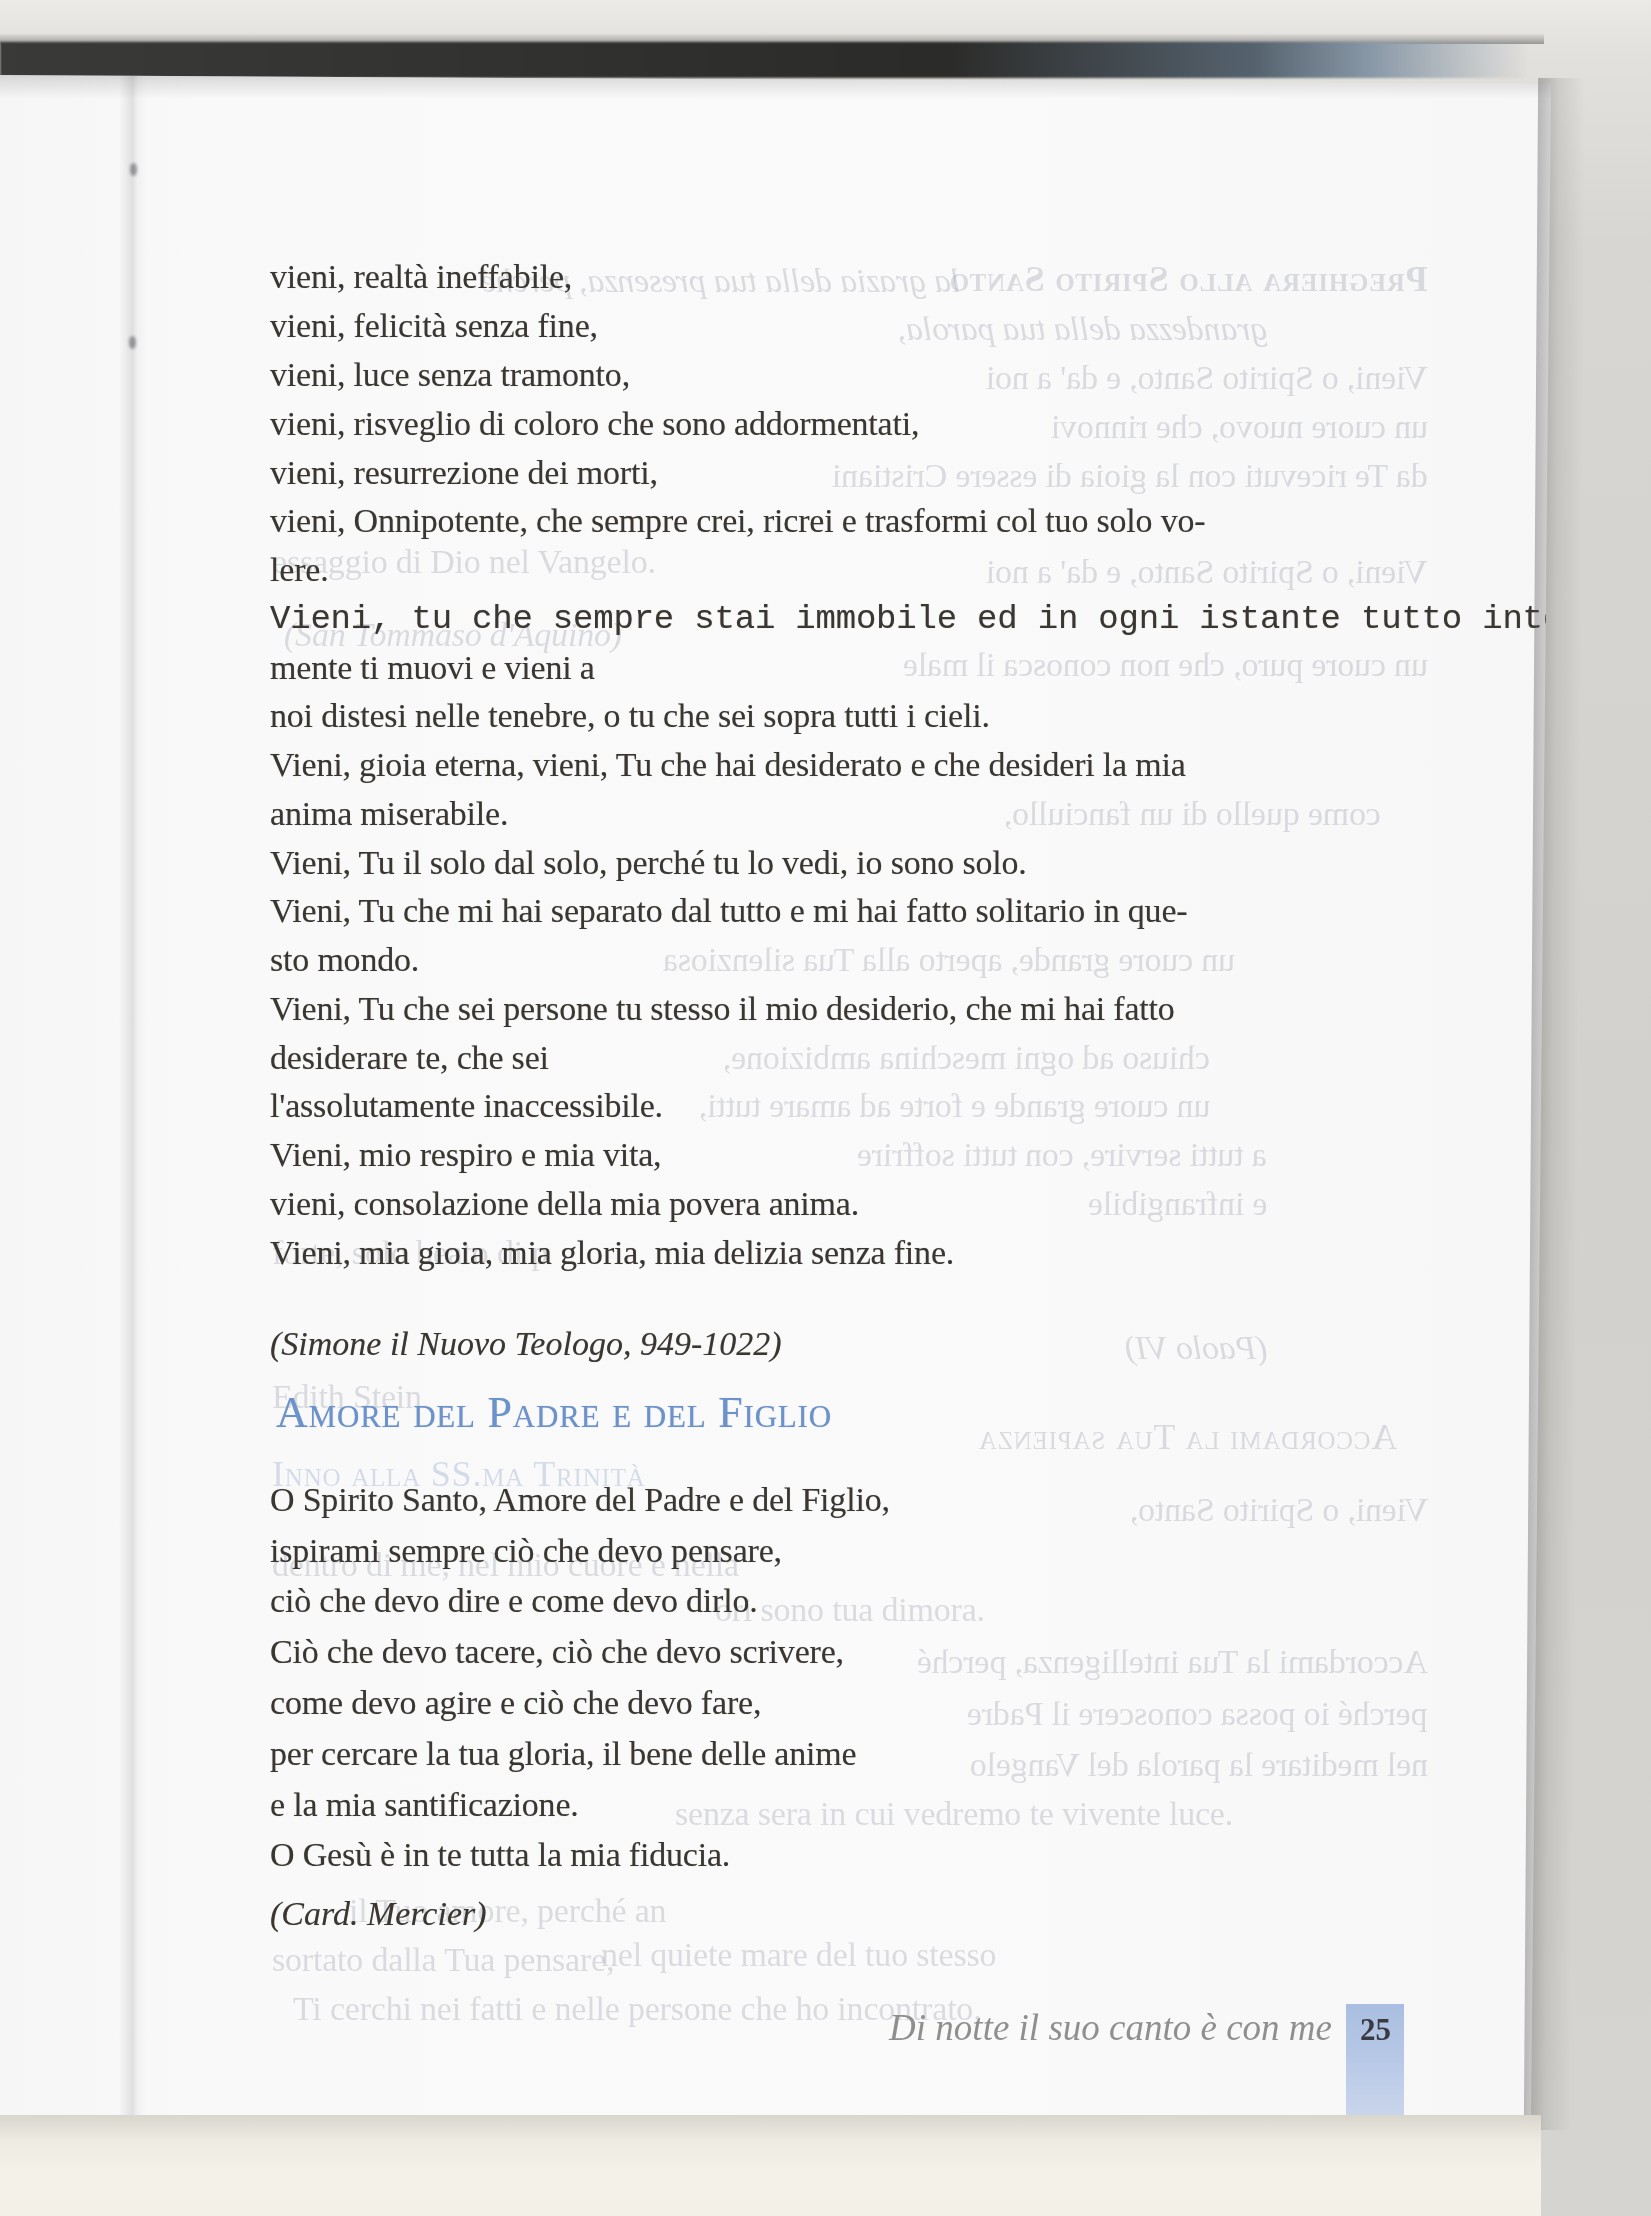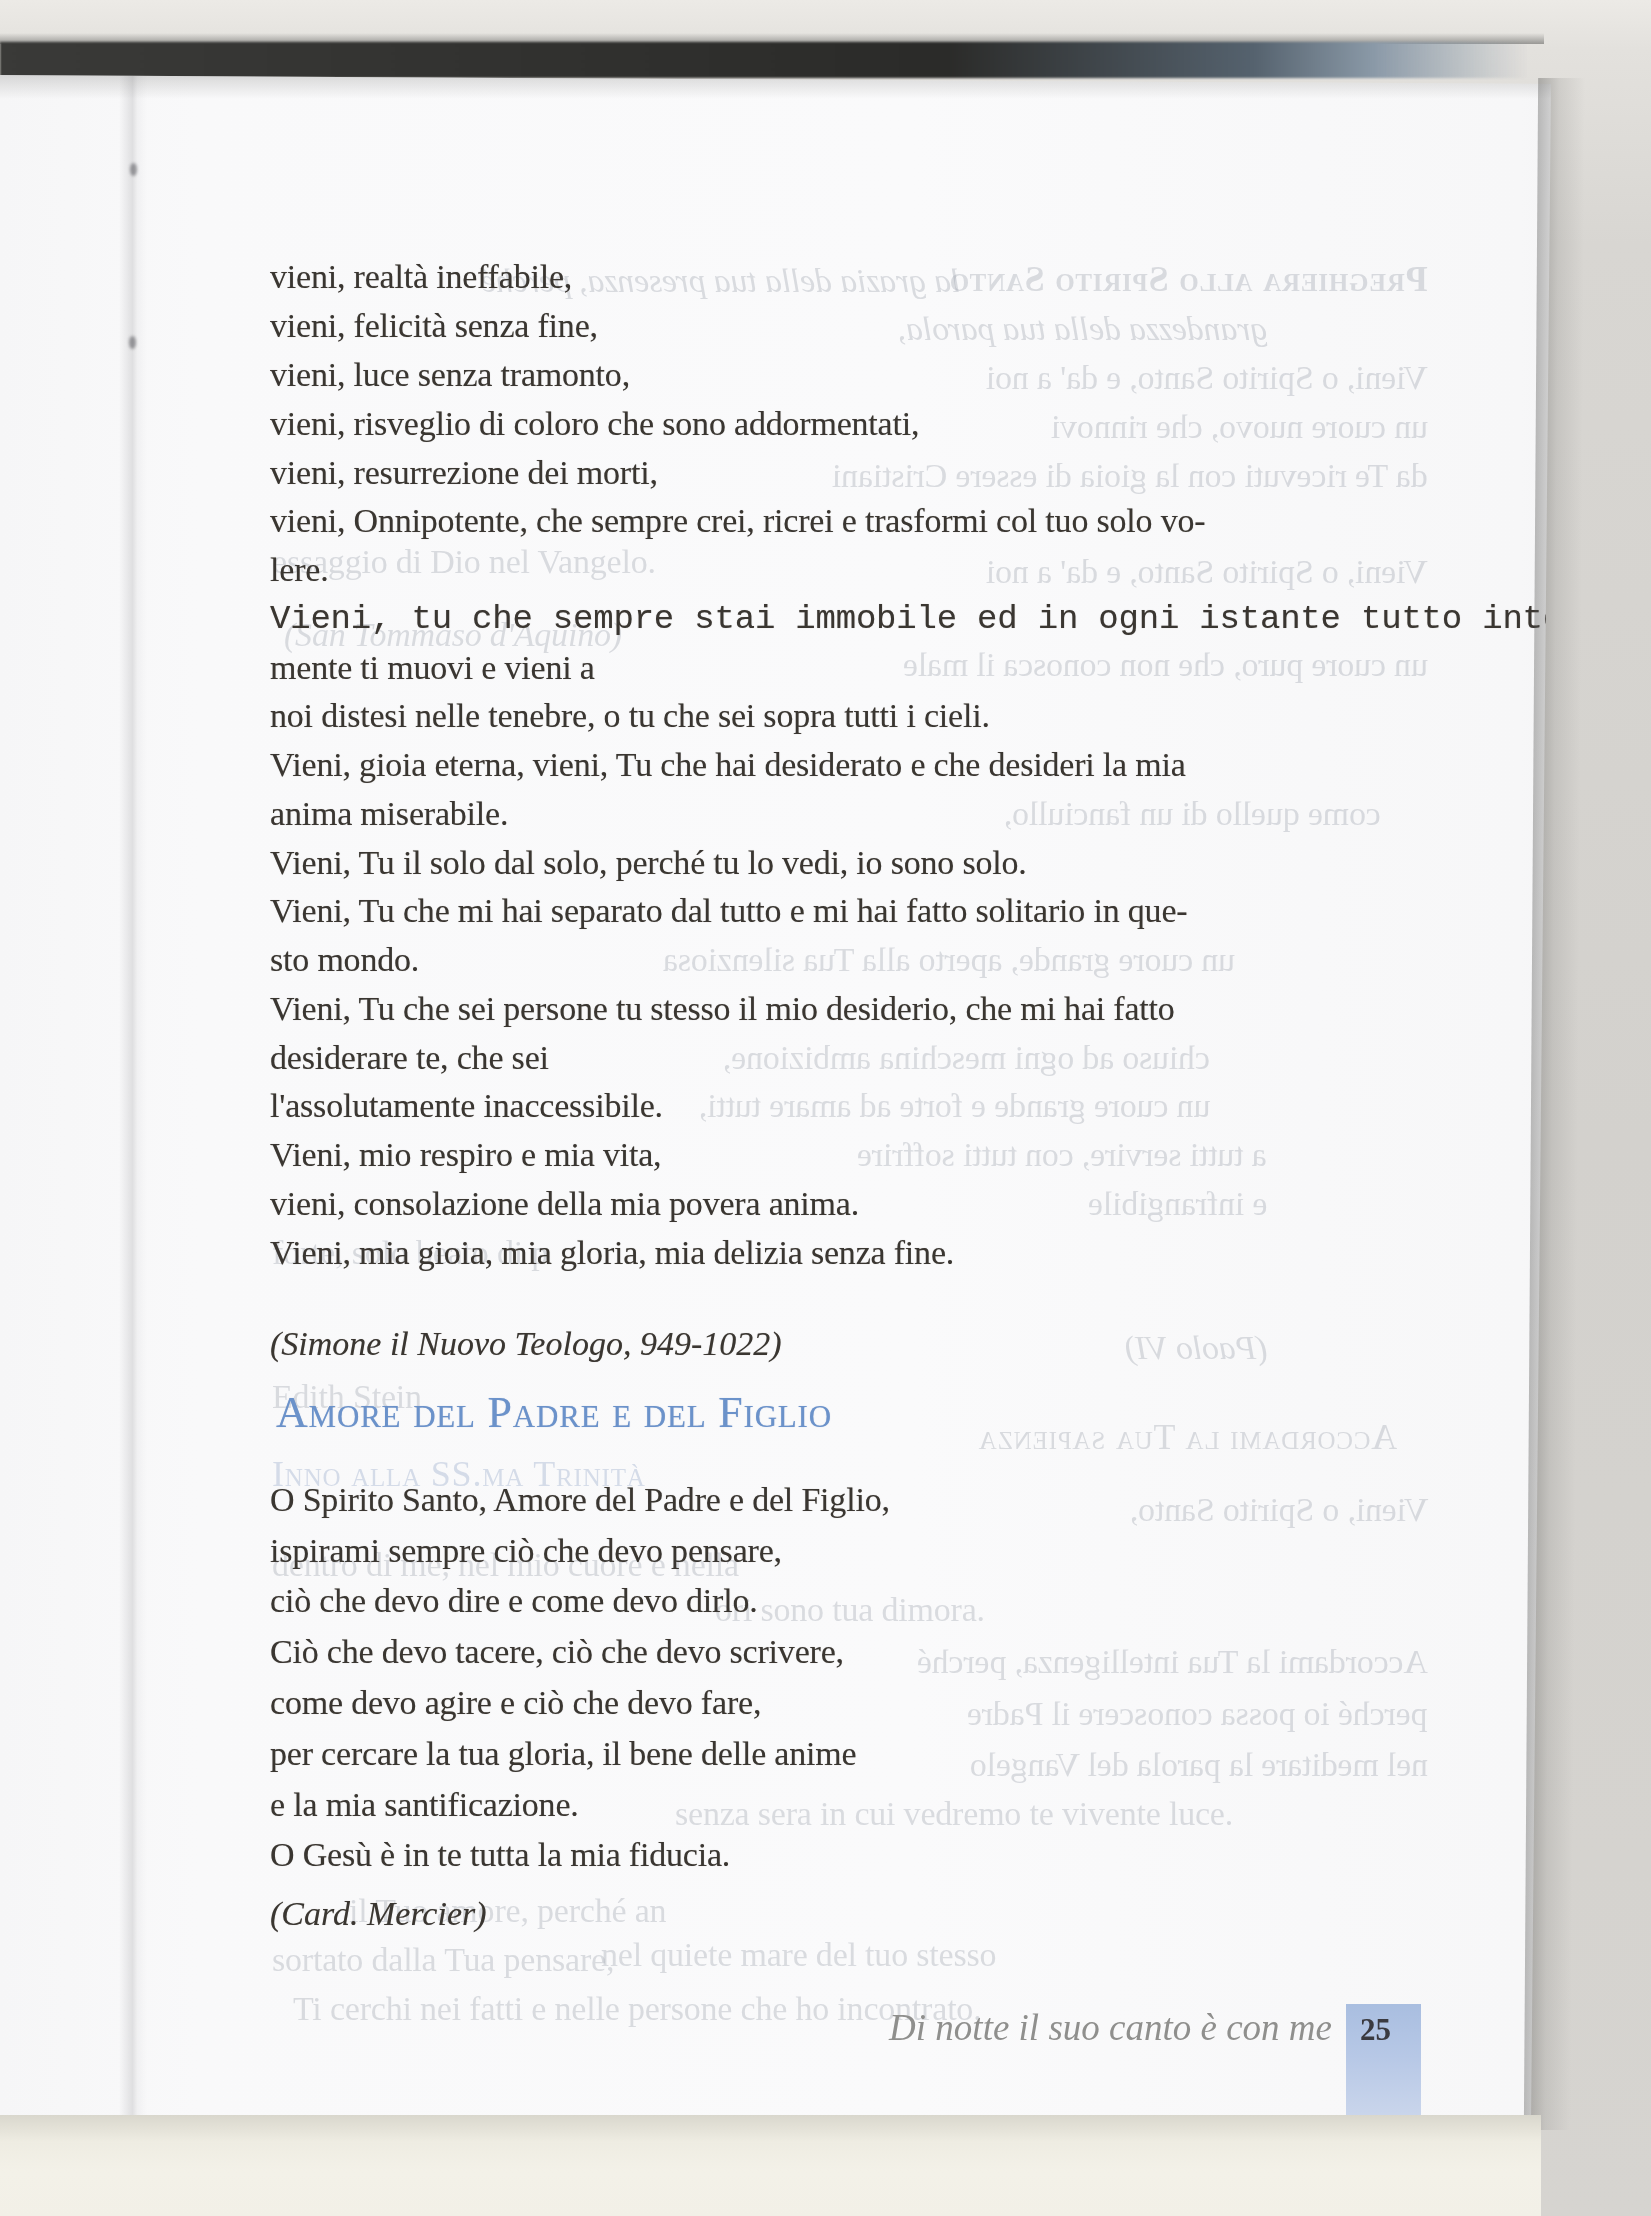--- a/index.html
+++ b/index.html
@@ -67,21 +67,21 @@
   .ghost.it{font-style:italic;}
   .ghost.caps{font-variant:small-caps;font-size:36px;letter-spacing:0.8px;}
   .ghost.bo{font-weight:bold;}
   .ghost.blu{color:#8fa3c6;}
   
   .running-footer{
     position:absolute;right:319px;top:2006px;
     font-style:italic;font-size:37px;color:#8f8f8d;white-space:pre;
   }
   .pagenum-box{
-    position:absolute;left:1346px;top:2004px;width:75px;height:119px;
+    position:absolute;left:1346px;top:2004px;width:58px;height:119px;
     background:linear-gradient(180deg,#a9bee0 0%,#b7c8e6 45%,#ccd7ec 100%);
   }
   .pagenum{
     position:absolute;left:0;top:8.1px;width:59px;text-align:center;
     font-size:31px;font-weight:bold;color:#3a3a40;
   }
 </style>
 </head>
 <body>
 

